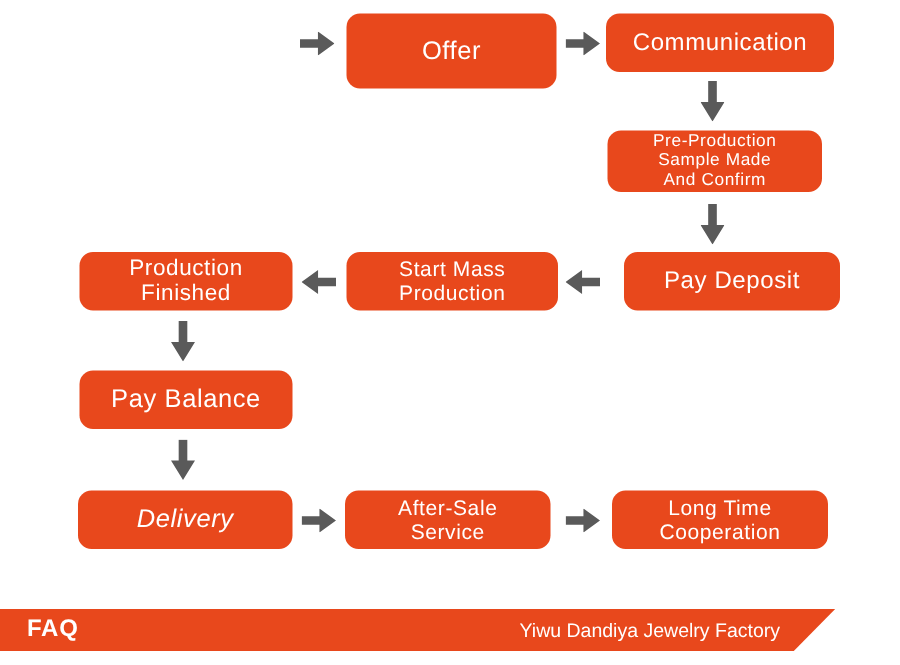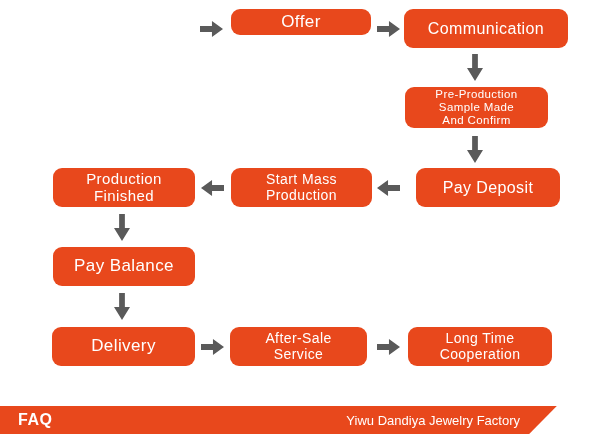--- a/index.html
+++ b/index.html
@@ -69,43 +69,43 @@
     transform:translateY(-50%);
     font-size:13px;
   }
 </style>
 </head>
 <body>
 
 <div class="canvas">
 
   <div class="arrow arrow-right" style="left:200px;top:21px;"></div>
-  <div class="node fs-xl" style="left:231px;top:9px;width:140px;height:26px;">Offer</div>
+  <div class="node fs-xl" style="left:231px;top:9px;width:140px;height:50px;">Offer</div>
   <div class="arrow arrow-right" style="left:377px;top:21px;"></div>
-  <div class="node fs-lg" style="left:404px;top:9px;width:164px;height:39px;">Communication</div>
+  <div class="node fs-lg" style="left:404px;top:9px;width:152px;height:39px;">Communication</div>
 
   <div class="arrow arrow-down" style="left:467px;top:54px;"></div>
   <div class="node fs-sm" style="left:405px;top:87px;width:143px;height:41px;">Pre-Production
 Sample Made
 And Confirm</div>
   <div class="arrow arrow-down" style="left:467px;top:136px;"></div>
 
   <div class="node fs-lg" style="left:404px;top:168px;width:144px;height:39px;margin-left:12px;">Pay Deposit</div>
   <div class="arrow arrow-left" style="left:377px;top:180px;"></div>
   <div class="node fs-md" style="left:231px;top:168px;width:141px;height:39px;">Start Mass
 Production</div>
   <div class="arrow arrow-left" style="left:201px;top:180px;"></div>
   <div class="node fs-md" style="left:53px;top:168px;width:142px;height:39px;font-size:15px;">Production
 Finished</div>
 
   <div class="arrow arrow-down" style="left:114px;top:214px;"></div>
   <div class="node fs-xl" style="left:53px;top:247px;width:142px;height:39px;">Pay Balance</div>
   <div class="arrow arrow-down" style="left:114px;top:293px;"></div>
 
-  <div class="node fs-xl" style="left:52px;top:327px;width:143px;height:39px;">Delivery</div>
+  <div class="node fs-xl" style="left:52px;top:327px;width:143px;height:39px;font-style:italic;">Delivery</div>
   <div class="arrow arrow-right" style="left:201px;top:339px;"></div>
   <div class="node fs-md" style="left:230px;top:327px;width:137px;height:39px;">After-Sale
 Service</div>
   <div class="arrow arrow-right" style="left:377px;top:339px;"></div>
   <div class="node fs-md" style="left:408px;top:327px;width:144px;height:39px;">Long Time
 Cooperation</div>
 
   <div class="footer-bar">
     <span class="faq-label">FAQ</span>
     <span class="company-label">Yiwu Dandiya Jewelry Factory</span>

